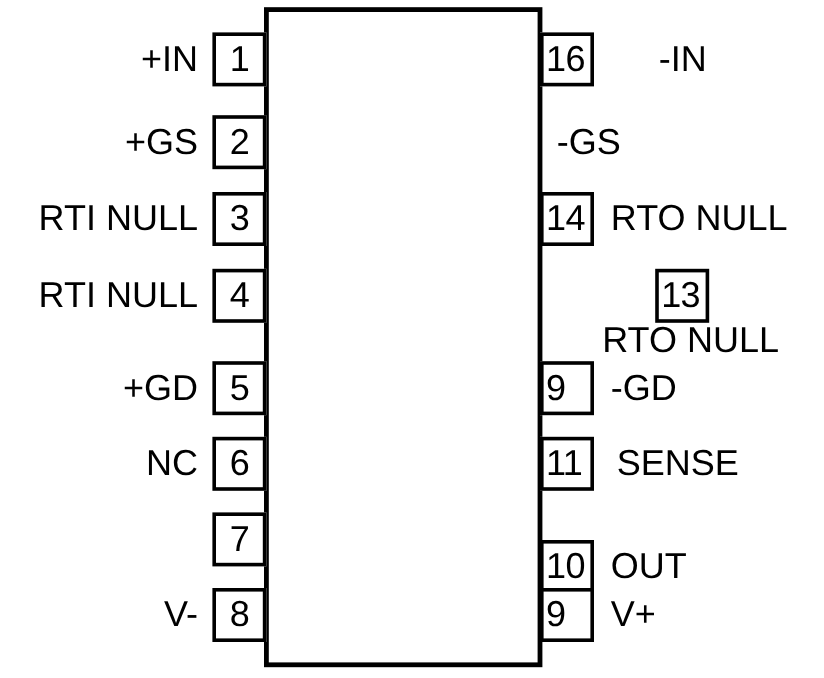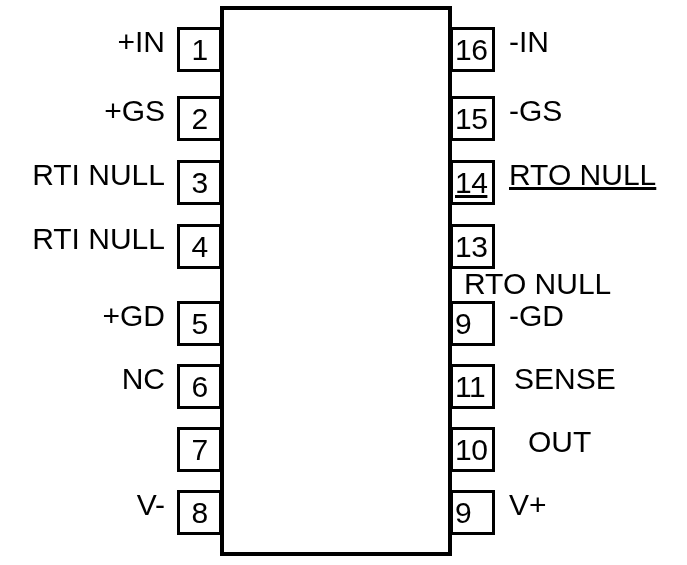--- a/index.html
+++ b/index.html
@@ -24,20 +24,21 @@
     height: 550px;
     box-sizing: border-box;
     border: 4px solid #000000;
     background: #ffffff;
   }
   
   .pin-row {
     position: absolute;
     height: 45px;
     display: flex;
+    align-items: center;
   }
   .pin-row.left {
     left: 0;
     width: 222px;
     flex-direction: row;
     justify-content: flex-end;
   }
   .pin-row.right {
     left: 450px;
     width: 237px;
@@ -124,51 +125,50 @@
 
   <div class="pin-row left" style="top:427px;">
     <span class="pin-box">7</span>
   </div>
 
   <div class="pin-row left" style="top:490px;">
     <span class="pin-label">V-</span>
     <span class="pin-box">8</span>
   </div>
 
-  <div class="pin-row right" style="top:27px;">
+  <div class="pin-row right" style="top:27px;gap:40px;">
     <span class="pin-box">16</span>
     <span class="pin-label">-IN</span>
   </div>
 
   <div class="pin-row right" style="top:96px;">
-    <span class="pin-box">15</span>
     <span class="pin-label">-GS</span>
   </div>
 
-  <div class="pin-row right" style="top:160px;text-decoration:underline;">
+  <div class="pin-row right" style="top:160px;">
     <span class="pin-box">14</span>
     <span class="pin-label">RTO NULL</span>
   </div>
 
   <div class="pin-row right" style="top:224px;flex-direction:column;">
     <span class="pin-box">13</span>
     <span class="pin-label">RTO NULL</span>
   </div>
 
   <div class="pin-row right" style="top:301px;">
     <span class="pin-box">9</span>
     <span class="pin-label">-GD</span>
   </div>
 
   <div class="pin-row right" style="top:364px;">
     <span class="pin-box">11</span>
     <span class="pin-label indent">SENSE</span>
   </div>
 
-  <div class="pin-row right" style="top:427px;gap:19px;">
+  <div class="pin-row right" style="top:450px;">
     <span class="pin-box">10</span>
     <span class="pin-label">OUT</span>
   </div>
 
   <div class="pin-row right" style="top:490px;">
     <span class="pin-box">9</span>
     <span class="pin-label">V+</span>
   </div>
 
 </div>

